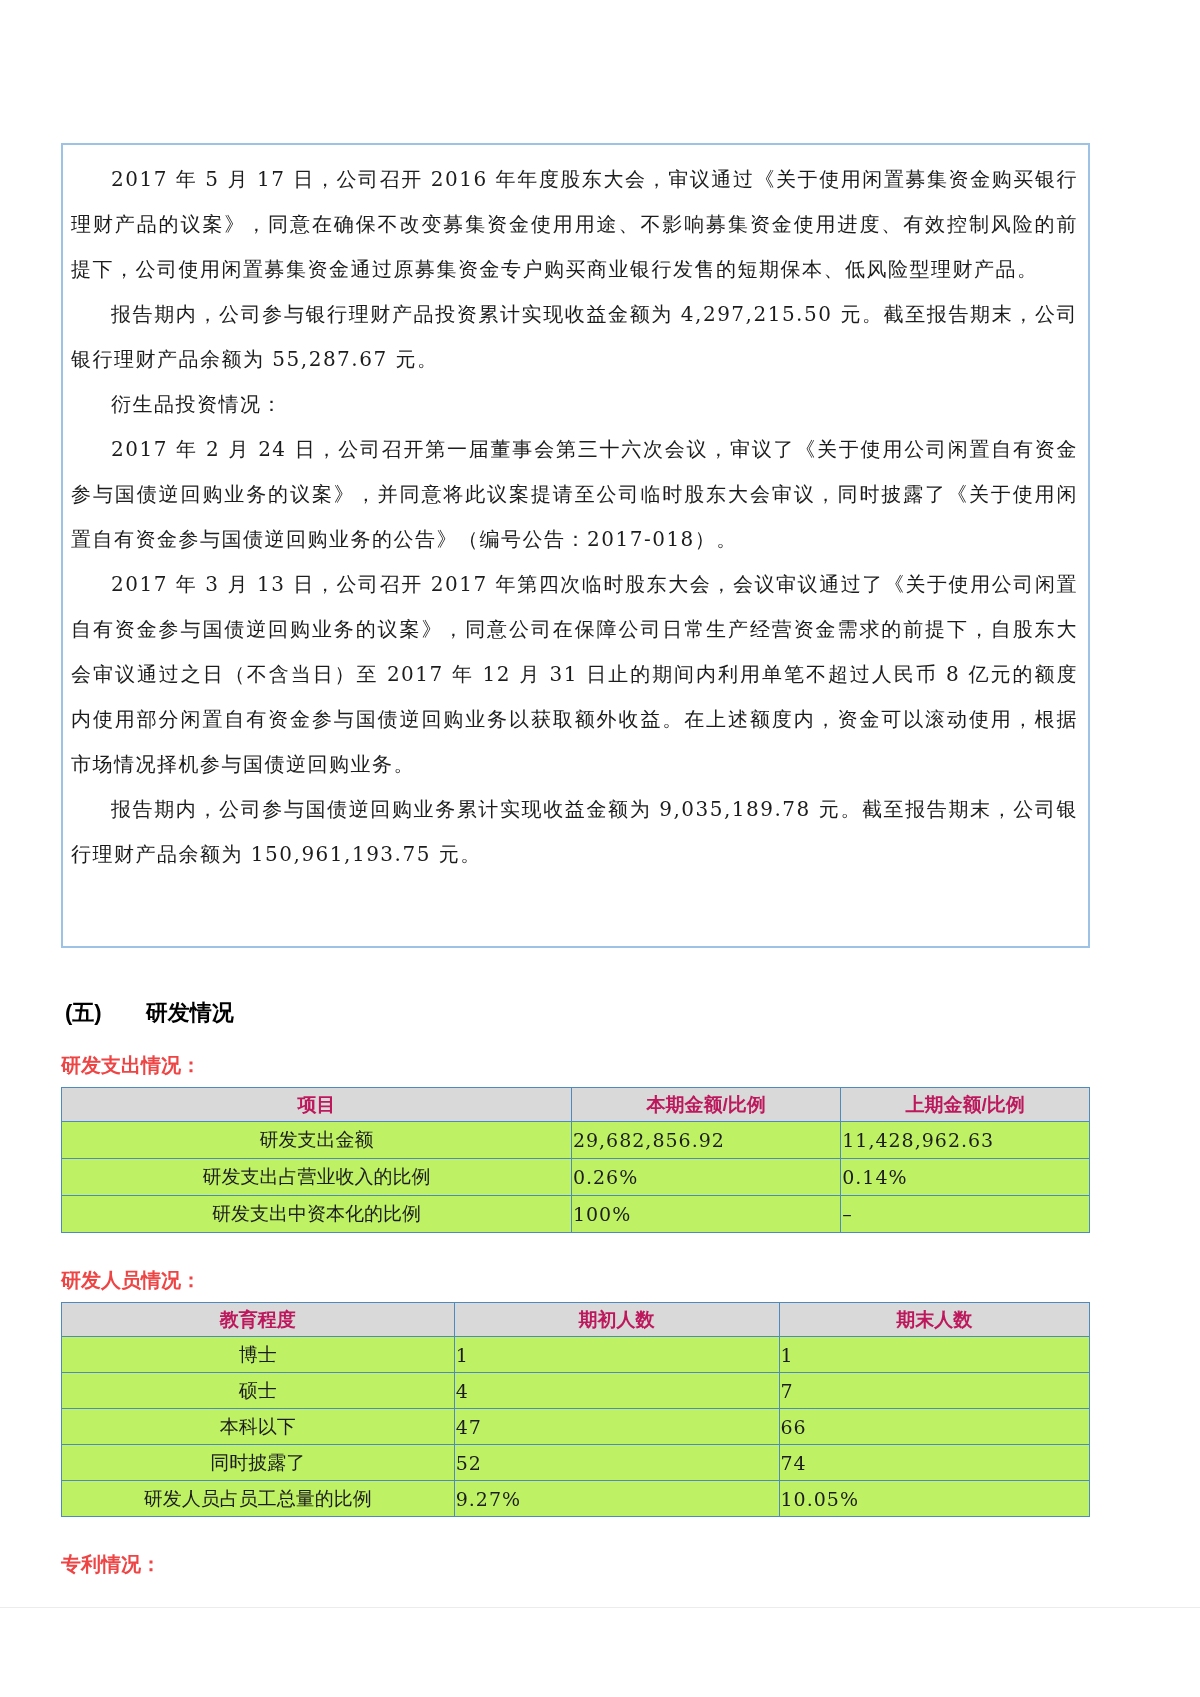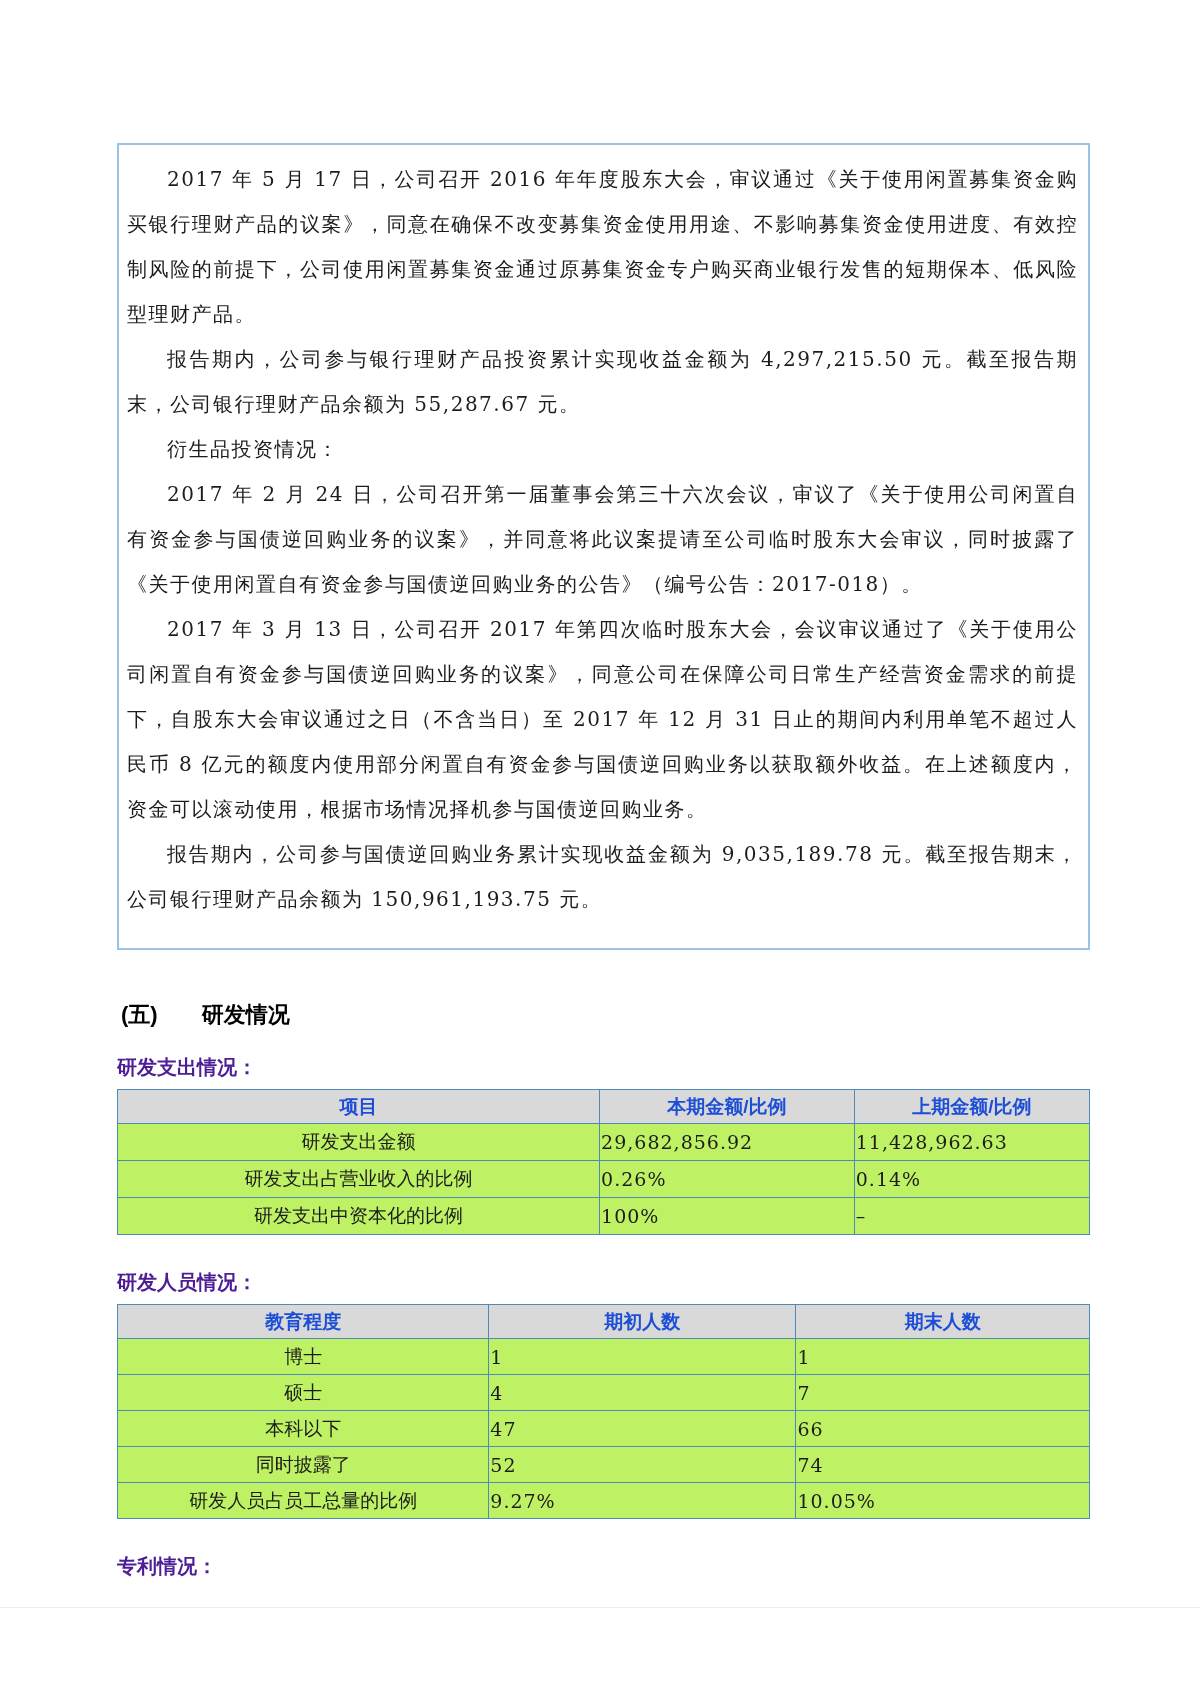--- a/index.html
+++ b/index.html
@@ -6,21 +6,21 @@
   body {
     width:1200px; height:1697px;
     font-family:"DejaVu Serif","Liberation Serif",serif;
     color:#1c1c1c;
     position:relative;
     overflow:hidden;
   }
   .page {
     box-sizing:border-box;
     width:1200px; height:1607px;
-    padding:143px 110px 0 117px;
+    padding:143px 110px 0 61px;
     background:#ffffff;
     outline:1px solid #ececec;
   }
 
   
   .text-box {
     box-sizing:border-box;
     border:2px solid #9CC2E5;
     padding:12px 10px 26px 8px;
     min-height:805px;
@@ -42,21 +42,21 @@
     font-size:22px;
     color:#000000;
   }
   .section-heading .title { margin-left:44px; }
 
   .sub-label {
     margin-top:24px;
     font-family:"Liberation Sans","DejaVu Sans",sans-serif;
     font-weight:bold;
     font-size:20px;
-    color:#4c1d95;
+    color:#ef4444;
   }
   .sub-label.gap-lg { margin-top:34px; }
 
   table {
     width:100%;
     border-collapse:collapse;
     table-layout:fixed;
     margin-top:8px;
   }
   th, td {
@@ -64,21 +64,21 @@
     overflow:hidden;
     white-space:nowrap;
   }
   th {
     background:#D9D9D9;
     font-family:"Liberation Sans","DejaVu Sans",sans-serif;
     font-weight:bold;
     font-size:19px;
     height:31px;
     text-align:center;
-    color:#1d4ed8;
+    color:#be185d;
   }
   td {
     font-size:19px;
     height:34px;
     background:#bef264;
   }
   td.c { text-align:center; }
   td.r { text-align:left; padding-right:18px; letter-spacing:1px; }
 
   #rd-staff-table td { height:33px; }

